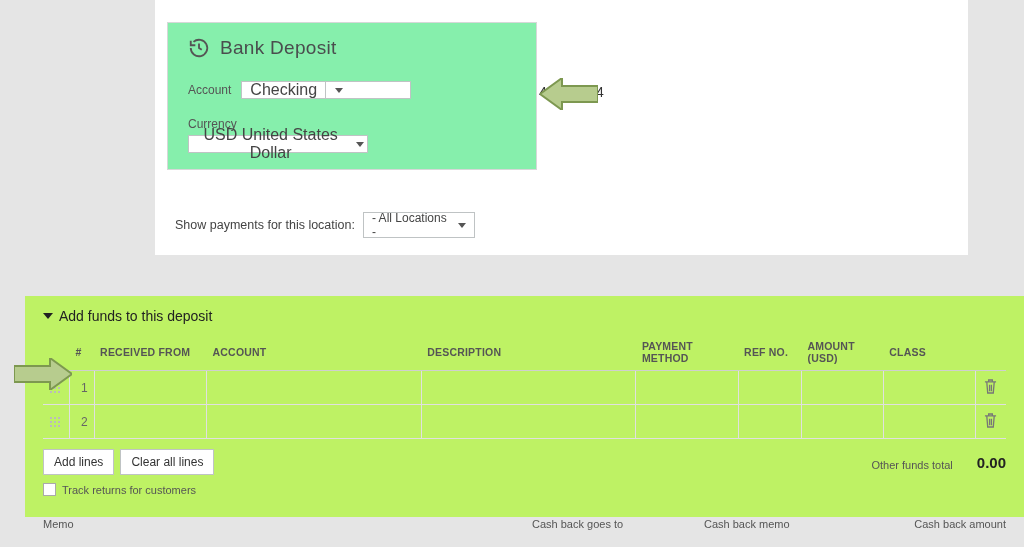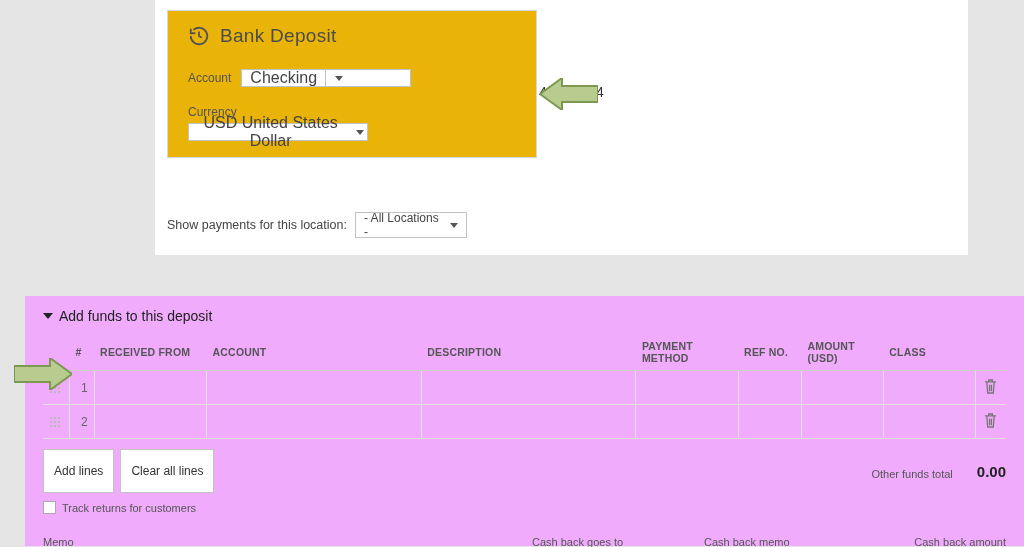--- a/index.html
+++ b/index.html
@@ -17,25 +17,26 @@
   
   .top-panel {
     position: absolute;
     left: 155px; top: 0;
     width: 813px; height: 255px;
     background: #fff;
     padding: 10px 12px;
   }
 
   .deposit-box {
-    background: #eab308;
+    background: #86efac;
     border: 1px solid #d6d8d8;
     width: 370px;
     padding: 14px 24px 16px 20px;
     position: relative;
+    margin-top: 12px;
   }
 
   .title-row { display: flex; align-items: center; gap: 10px; margin-bottom: 22px; }
   .history-icon { width: 22px; height: 22px; color: #555; flex: none; }
   .title-text {
     font-size: 19px;
     color: #4a4d4e;
     letter-spacing: 0.3px;
     font-weight: 500;
   }
@@ -83,41 +84,41 @@
   }
   .arrow-body {
     fill: #b7cc8e;
     stroke: #7d9850;
     stroke-width: 2;
   }
 
   
   .location-row {
     position: absolute;
-    left: 12px; top: 212px;
+    left: 20px; top: 212px;
     display: flex; align-items: center; gap: 8px;
     font-size: 12.5px; color: #444;
   }
   .location-select {
     display: flex; align-items: center;
     background: #fff;
     border: 1px solid #bfc3c4;
     height: 26px;
     font-size: 12px;
     padding: 0 8px; gap: 8px;
     width: 112px;
     justify-content: space-between;
   }
 
   
   .funds-panel {
     position: absolute;
     left: 25px; right: 0; top: 296px;
-    height: 250px;
-    background: #f0abfc;
+    height: 221px;
+    background: #bef264;
     padding: 12px 18px;
   }
 
   .section-line {
     display: flex; align-items: center; gap: 6px;
     color: #222;
     font-size: 14px;
     margin-bottom: 10px;
   }
   .tri {
@@ -173,21 +174,21 @@
 
   .trash-icon { width: 13px; height: 15px; stroke:#777; fill:none; stroke-width:1.4; }
 
   .below-row {
     display: flex; align-items: center; justify-content: space-between;
     margin-top: 10px;
   }
   .btn {
     background: #fff;
     border: 1px solid #bfc3c4;
-    padding: 14px 10px;
+    padding: 5px 10px;
     font-size: 12px;
     color: #333;
   }
   .btns { display: flex; gap: 6px; }
   .other-total { display: flex; align-items: flex-end; gap: 24px; }
   .other-total .lbl2 { font-size: 11px; color: #555; }
   .other-total .val2 { font-size: 15px; font-weight: 600; color: #222; }
 
   .track-row { display: flex; align-items: center; gap: 6px; margin-top: 8px; font-size: 11px; color: #555; }
   .chk { width: 13px; height: 13px; border: 1px solid #aaa; background: #fff; }

